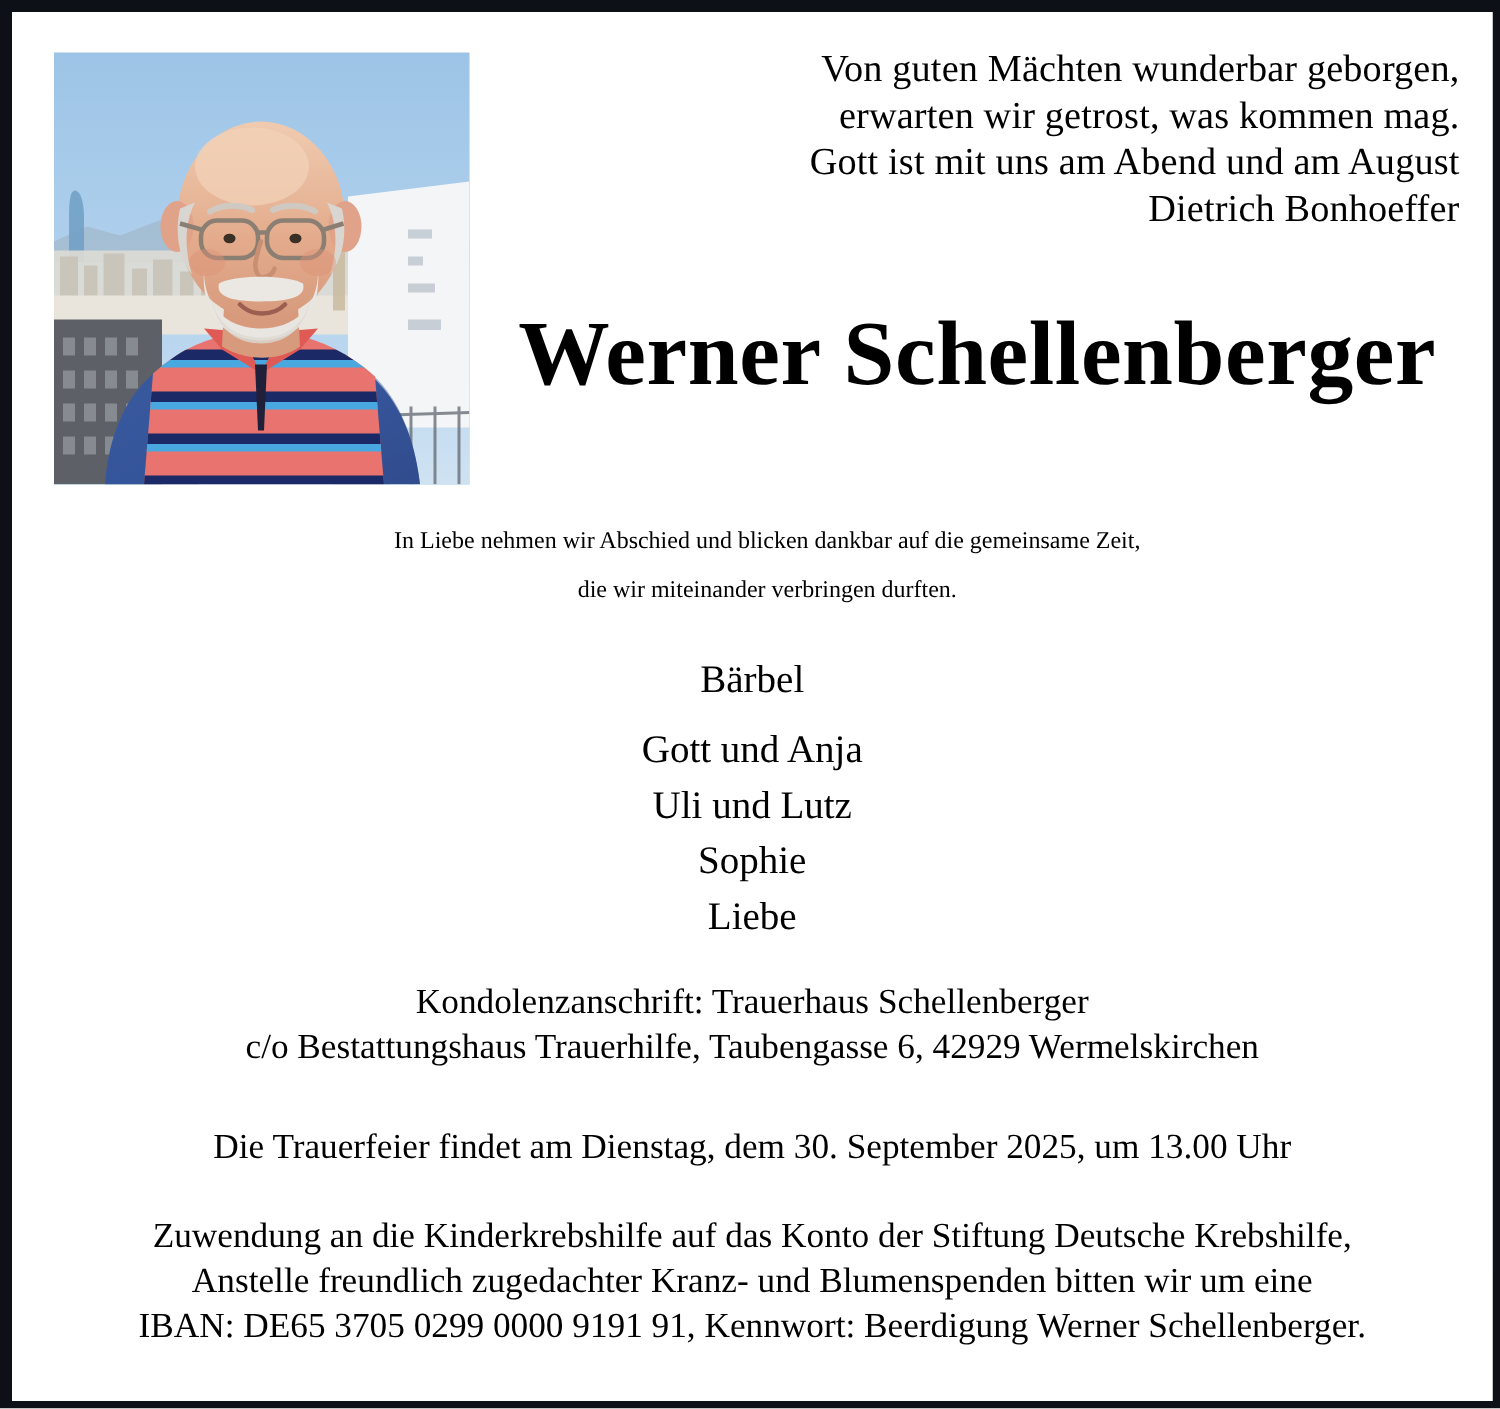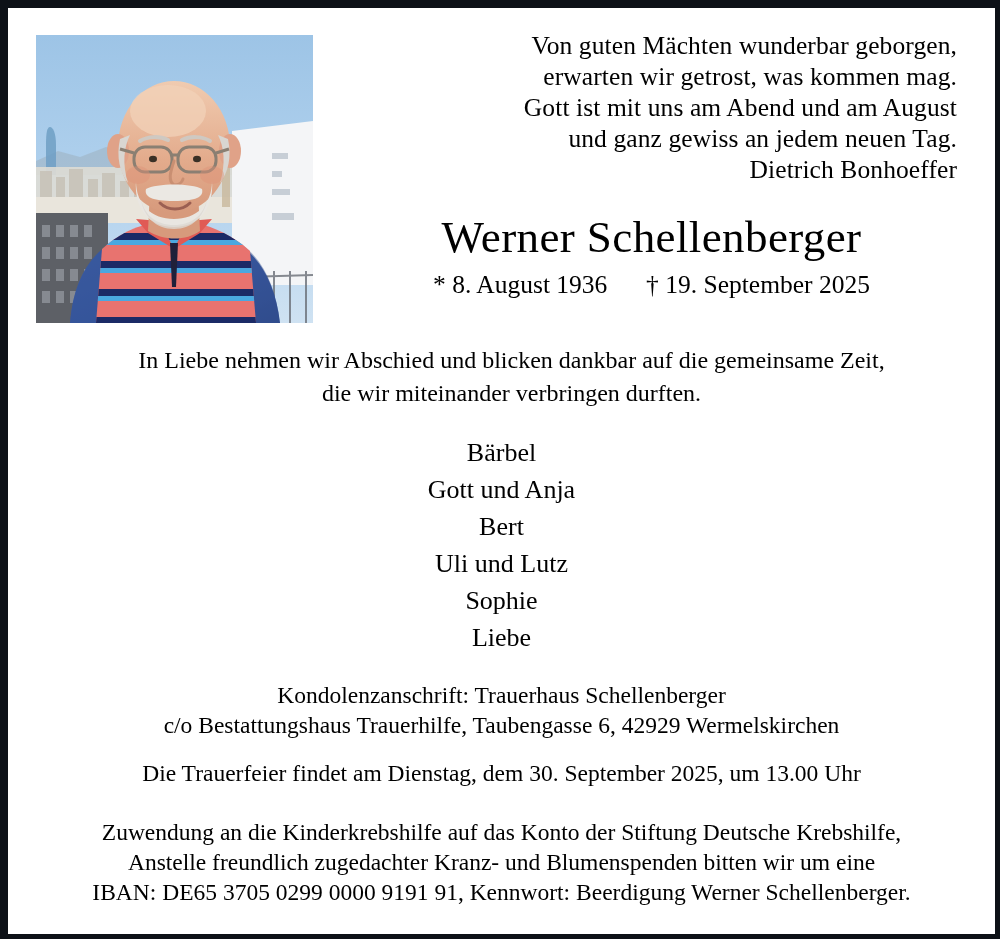--- a/index.html
+++ b/index.html
@@ -33,21 +33,21 @@
     width: 100%;
     height: 100%;
     background: #ffffff;
   }
 
   
   .top-block {
     position: absolute;
     left: 0;
     top: 0;
-    right: 16px;
+    right: 0;
     height: 300px;
   }
 
   .photo {
     position: absolute;
     left: 28px;
     top: 27px;
     width: 277px;
     height: 288px;
     overflow: hidden;
@@ -70,70 +70,71 @@
 
   
   .name-block {
     position: absolute;
     left: 300px;
     right: 0;
     top: 202px;
     text-align: center;
   }
   .deceased-name {
-    font-size: 45px;
+    font-size: 61px;
     line-height: 54px;
     letter-spacing: 0.4px;
     white-space: nowrap;
+    font-weight: bold;
   }
   .dates {
     margin-top: 6px;
     font-size: 25.5px;
     line-height: 30px;
     white-space: nowrap;
   }
   .dates .gap { display: inline-block; width: 26px; }
 
   
   .body-area {
     position: absolute;
     left: 0;
     right: 0;
     top: 336px;
     text-align: center;
   }
 
   .farewell {
-    font-size: 24px;
+    font-size: 16px;
     line-height: 33px;
     margin-left: 20px;
   }
   .farewell div { white-space: nowrap; }
 
   .family {
     margin-top: 24px;
   }
   .family .fam-line {
     font-size: 26px;
     line-height: 37px;
     white-space: nowrap;
   }
   .family .fam-line.first {
-    margin-bottom: 0;
+    margin-bottom: 10px;
   }
 
   .condolence {
     margin-top: 24px;
     font-size: 23.5px;
     line-height: 30px;
   }
   .condolence div { white-space: nowrap; }
 
   .service {
-    margin-top: 18px;
+    margin-top: 37px;
     font-size: 23.5px;
     line-height: 30px;
   }
   .service div { white-space: nowrap; }
 
   .donation {
     margin-top: 29px;
     font-size: 23.5px;
     line-height: 30px;
   }
@@ -290,47 +291,38 @@
 
           <ellipse cx="102" cy="140" rx="12" ry="9" fill="#dd9277" opacity="0.45"></ellipse>
           <ellipse cx="176" cy="140" rx="12" ry="9" fill="#dd9277" opacity="0.45"></ellipse>
         </svg>
       </div>
 
       <div class="verse">
         <div>Von guten Mächten wunderbar geborgen,</div>
         <div>erwarten wir getrost, was kommen mag.</div>
         <div>Gott ist mit uns am Abend und am August</div>
-        <div>und ganz gewiss an jedem neuen Tag.</div>
         <div class="author">Dietrich Bonhoeffer</div>
       </div>
     </div>
 
     <div class="name-block">
       <div class="deceased-name">Werner Schellenberger</div>
-      <div class="dates">
-        <span>*</span>
-        <span>8. August 1936</span>
-        <span class="gap"></span>
-        <span>†</span>
-        <span>19. September 2025</span>
-      </div>
     </div>
 
     <div class="body-area">
 
       <div class="farewell">
         <div>In Liebe nehmen wir Abschied und blicken dankbar auf die gemeinsame Zeit,</div>
         <div>die wir miteinander verbringen durften.</div>
       </div>
 
       <div class="family">
         <div class="fam-line first">Bärbel</div>
         <div class="fam-line">Gott und Anja</div>
-        <div class="fam-line">Bert</div>
         <div class="fam-line">Uli und Lutz</div>
         <div class="fam-line">Sophie</div>
         <div class="fam-line">Liebe</div>
       </div>
 
       <div class="condolence">
         <div>Kondolenzanschrift: Trauerhaus Schellenberger</div>
         <div>c/o Bestattungshaus Trauerhilfe, Taubengasse 6, 42929 Wermelskirchen</div>
       </div>
 

